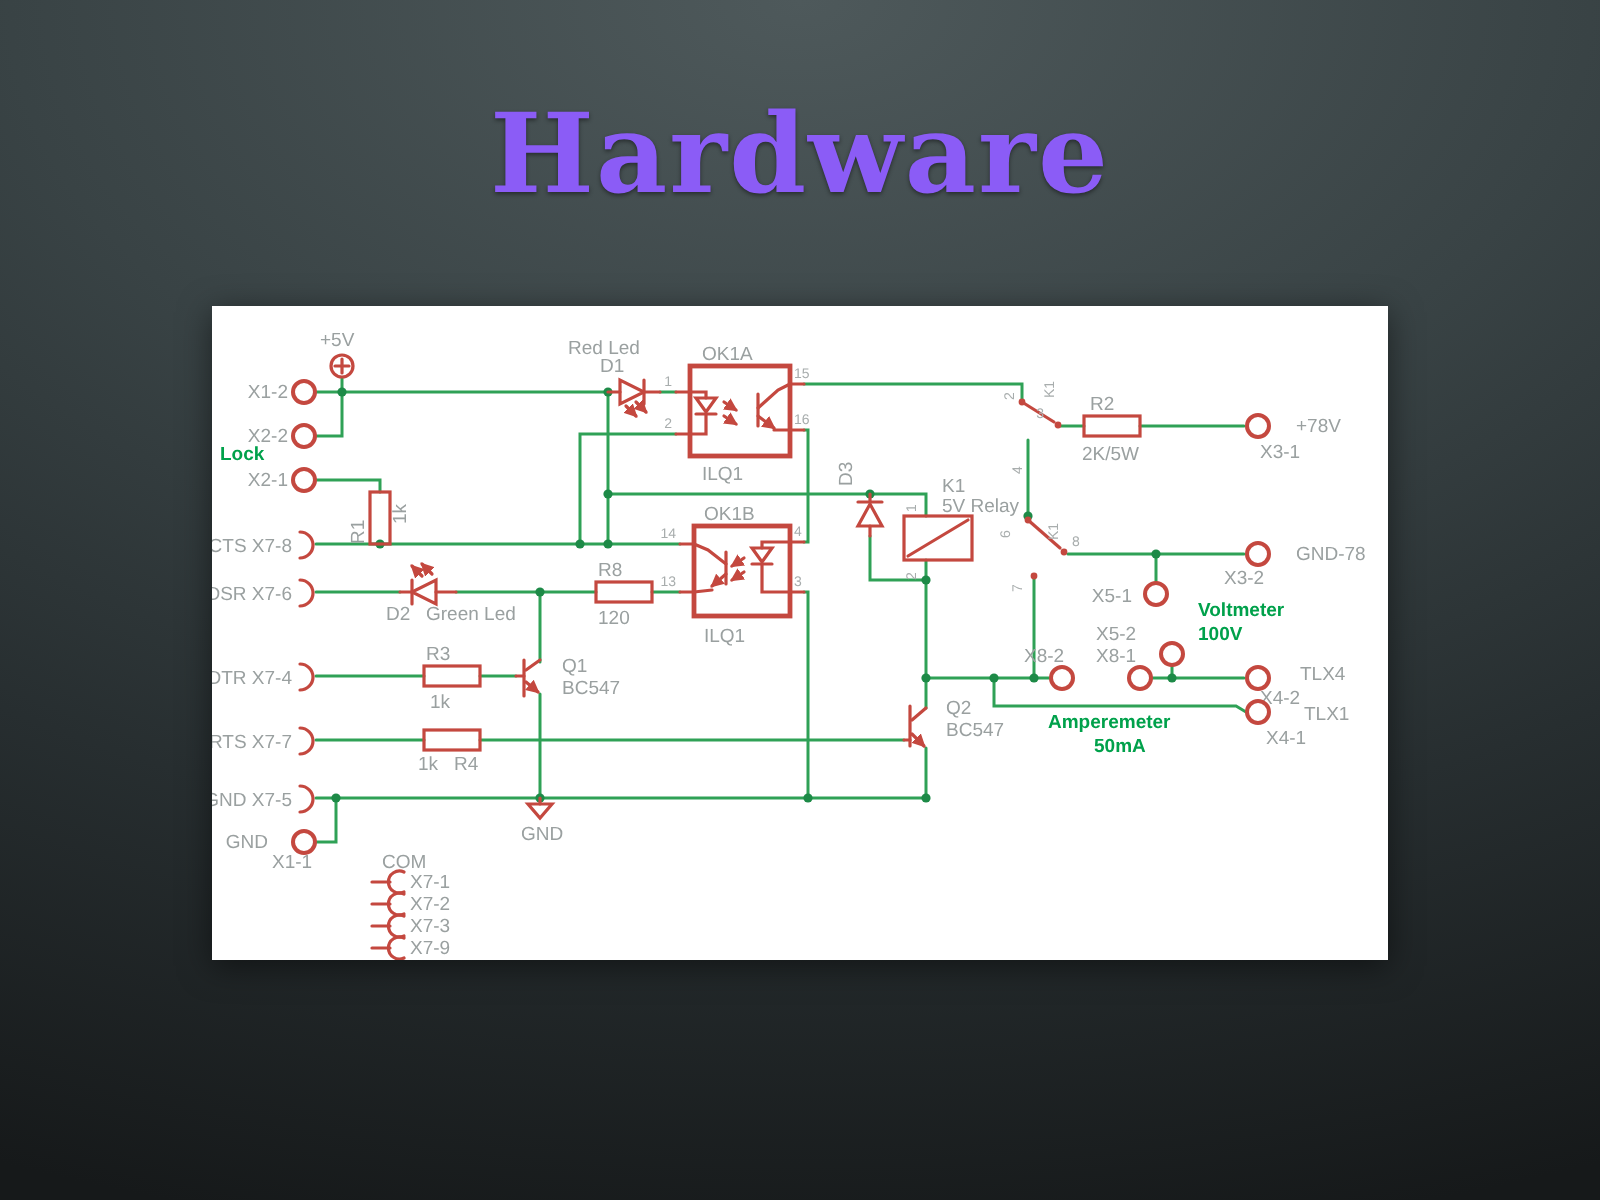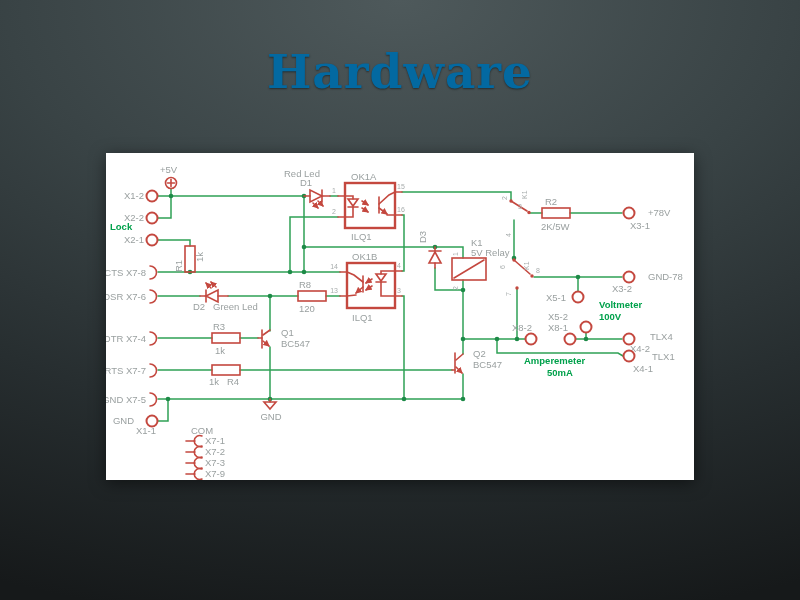--- a/index.html
+++ b/index.html
@@ -4,23 +4,23 @@
 <style>
   html,body{margin:0;padding:0;}
   body{
     width:800px;height:600px;overflow:hidden;
     background:radial-gradient(130% 105% at 50% 0%, #4e595b 0%, #394345 38%, #272e30 68%, #16191a 100%);
     font-family:"Liberation Sans", sans-serif;
   }
   .slide{position:relative;width:800px;height:600px;}
   .slide-title{
     position:absolute;top:44px;left:0;width:100%;
-    text-align:center;color:#0369a1;
+    text-align:center;color:#8b5cf6;
     font-family:"DejaVu Serif","Liberation Serif",serif;
-    font-weight:700;font-size:47px;letter-spacing:1px;
+    font-weight:700;font-size:55px;letter-spacing:1px;
     text-shadow:0 1px 2px rgba(0,0,0,.45);
   }
   .schematic{position:absolute;left:106px;top:153px;}
   svg text{font-family:"Liberation Sans",sans-serif;}
   .lbl{fill:#9aa0a0;font-size:9.5px;}
   .pin{fill:#a8adad;font-size:7px;}
   .grn{fill:#00a14b;font-size:9.5px;font-weight:bold;}
   .wire{stroke:#2fa156;stroke-width:1.5;fill:none;stroke-linecap:round;}
   .part{stroke:#c4483f;stroke-width:1.6;fill:none;stroke-linecap:round;}
   .partf{fill:#c4483f;}

